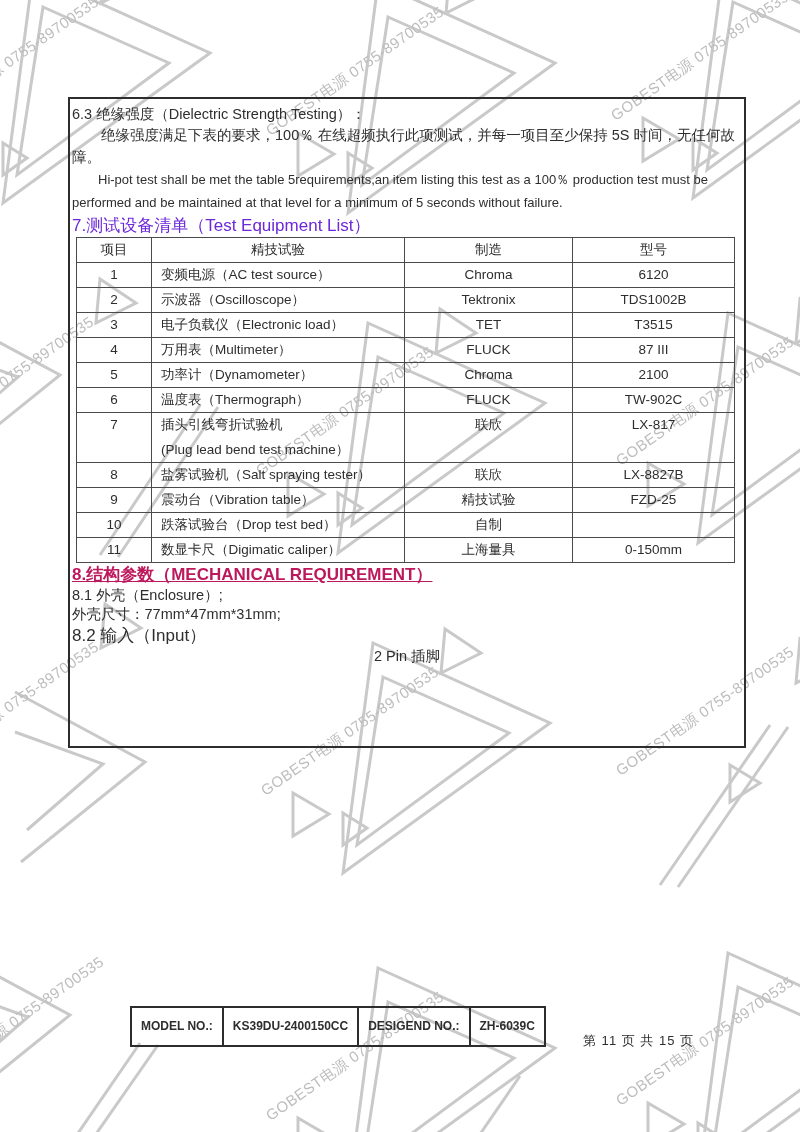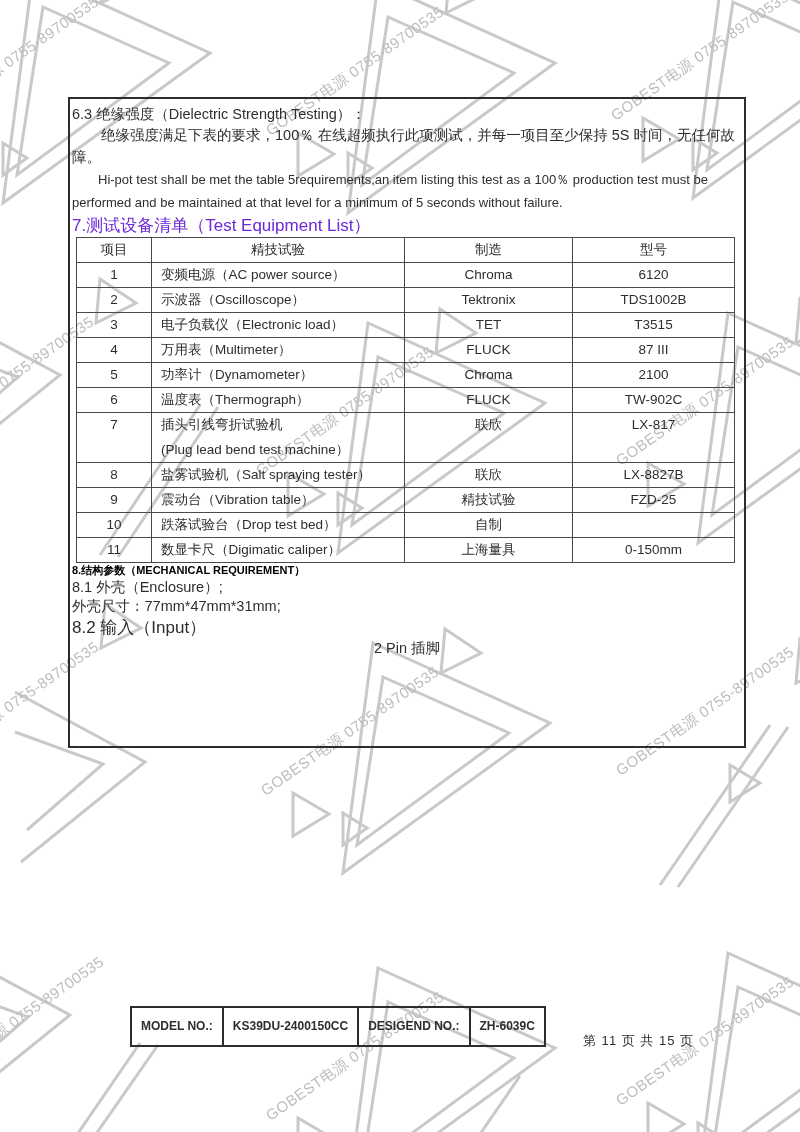--- a/index.html
+++ b/index.html
@@ -50,21 +50,21 @@
   table.equip col.c3 { width:168px; }
   table.equip col.c4 { width:162px; }
   table.equip th, table.equip td {
     border:1px solid #4a4a4a; font-size:13.5px; font-weight:normal;
     padding:3px 15px; line-height:18px; text-align:center; overflow:hidden;
   }
   table.equip td.c-name { text-align:left; padding-left:9px; }
   table.equip tr.row-tall td { vertical-align:top; }
   table.equip tr.row-tall .name2 { margin-top:7px; }
 
-  .s8-heading { font-size:11px; font-weight:bold; margin:22px 0 0 2px; color:#000000; }
+  .s8-heading { font-size:17px; font-weight:bold; margin:22px 0 0 2px; color:#be185d;text-decoration:underline; }
   .s81  { font-size:14.5px; margin:8px 0 0 10px; }
   .size { font-size:14.5px; margin:11px 0 0 32px; }
   .s82  { font-size:17px; margin:81px 0 0 10px; }
   .pin1 { font-size:14.5px; margin:12px 0 0 58px;text-align:center; }
   .pin2 { font-size:14.5px; margin:9px 0 0 58px; }
 
   
   table.foot {
     position:absolute; left:130px; top:1006px; border-collapse:collapse; z-index:1;
   }
@@ -243,21 +243,21 @@
           <tr>
             <th>项目</th>
             <th>精技试验</th>
             <th>制造</th>
             <th>型号</th>
           </tr>
         </thead>
         <tbody>
           <tr>
             <td>1</td>
-            <td class="c-name">变频电源（AC power source）</td>
+            <td class="c-name">变频电源（AC test source）</td>
             <td>Chroma</td>
             <td>6120</td>
           </tr>
           <tr>
             <td>2</td>
             <td class="c-name">示波器（Oscilloscope）</td>
             <td>Tektronix</td>
             <td>TDS1002B</td>
           </tr>
           <tr>

